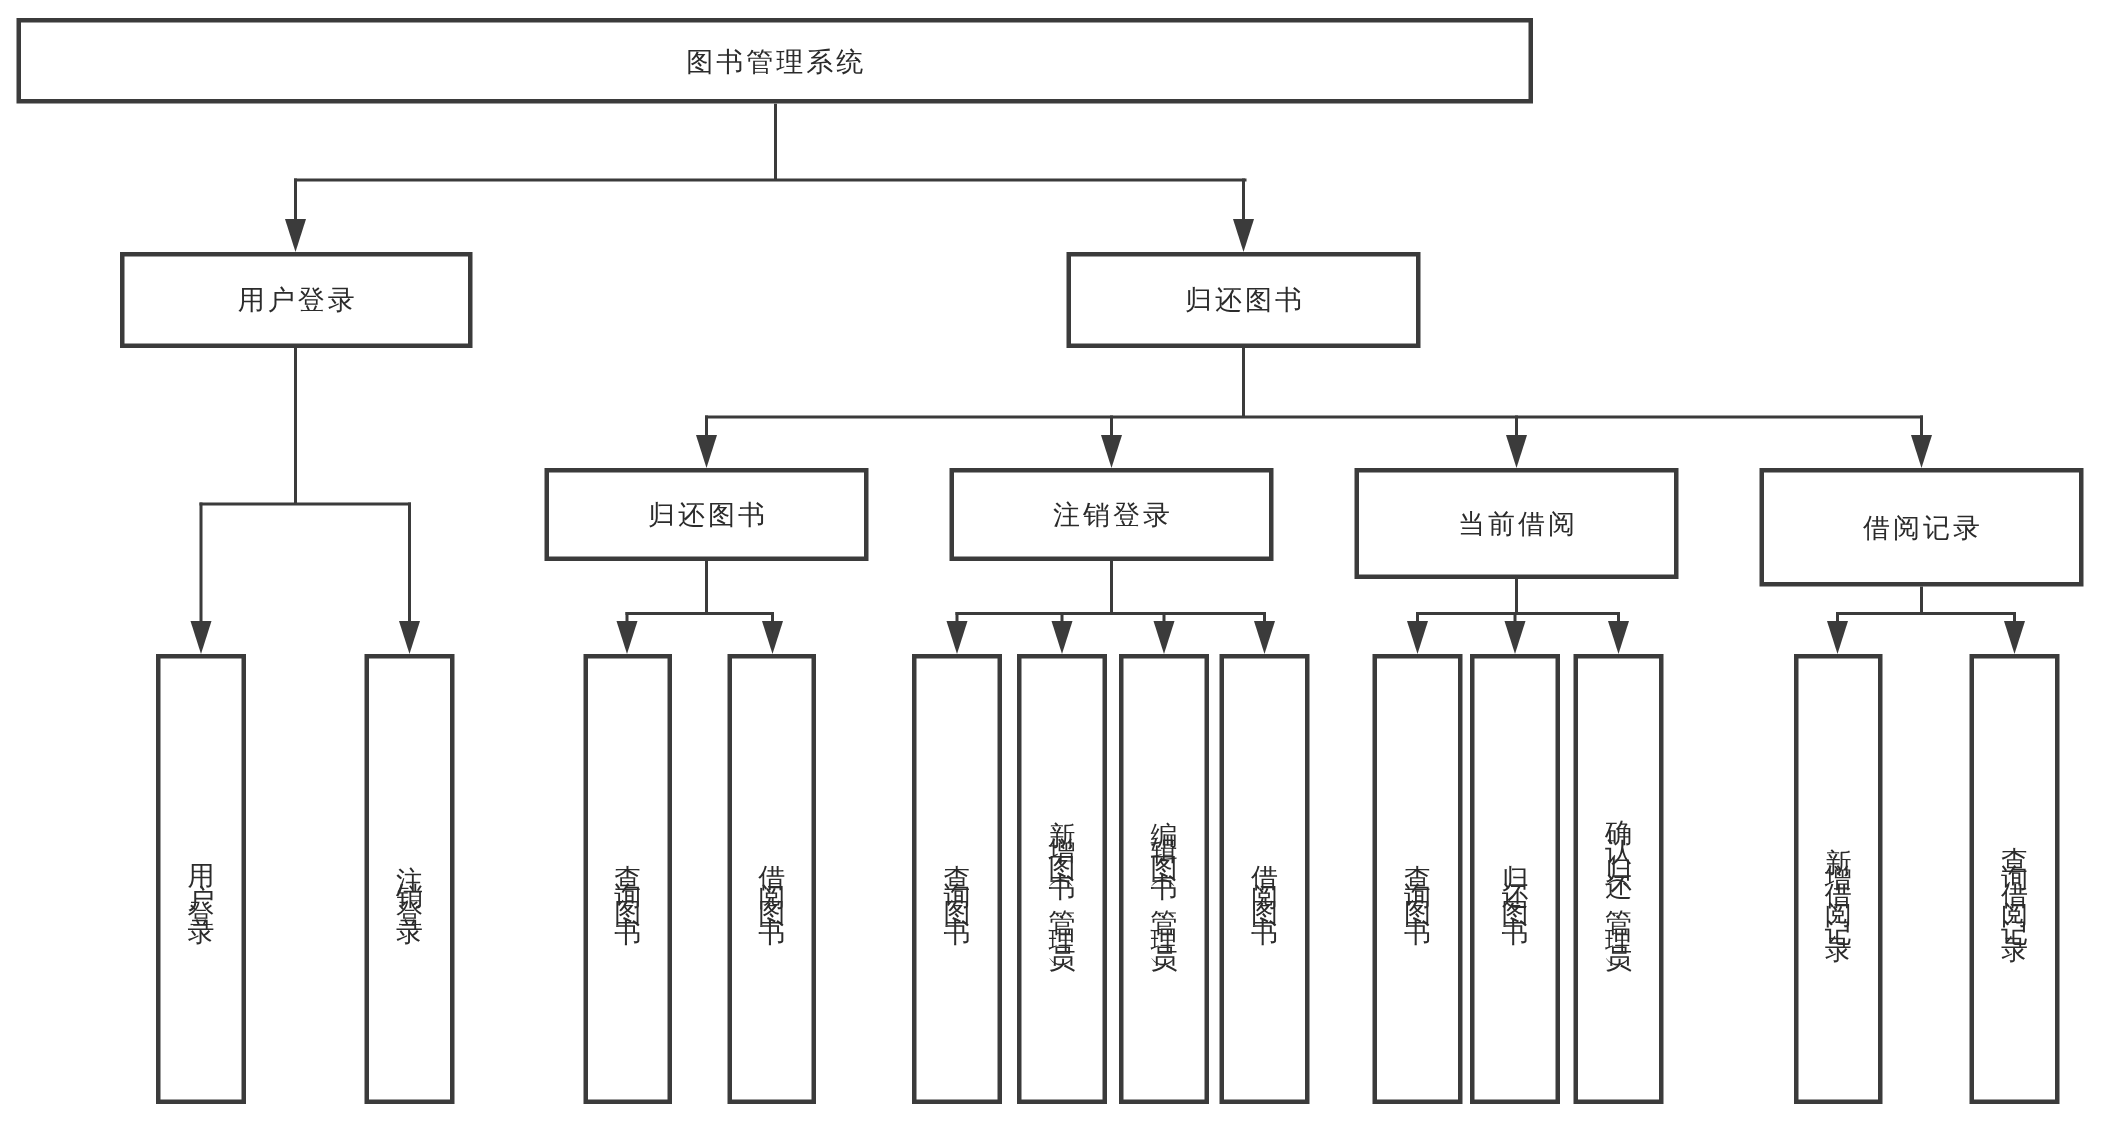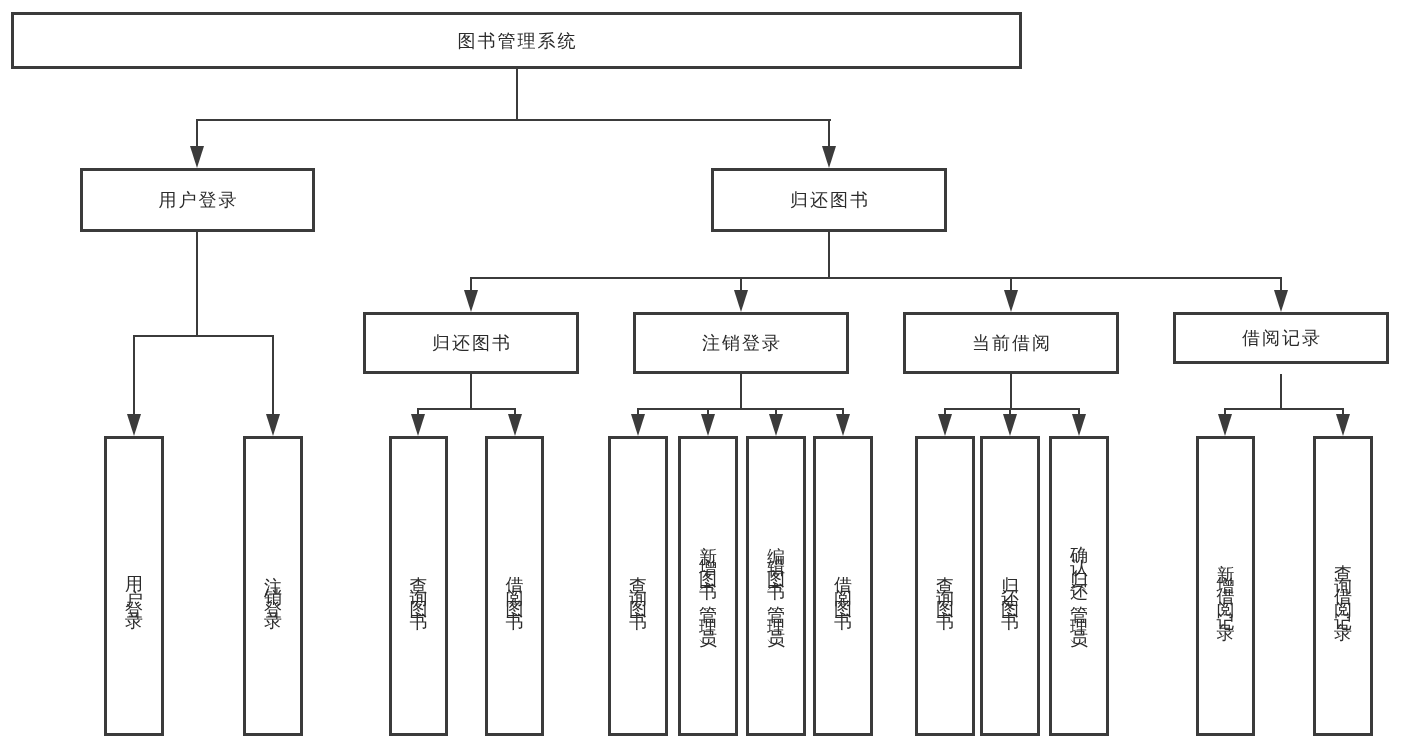--- a/index.html
+++ b/index.html
@@ -95,24 +95,24 @@
   <div class="arrow" style="left:1004px;top:290px"></div>
   <div class="line" style="left:1280px;top:277px;width:2px;height:16px"></div>
   <div class="arrow" style="left:1274px;top:290px"></div>
 
   <div class="hbox" style="left:363px;top:312px;width:216px;height:62px">
     <span>归还图书</span>
   </div>
   <div class="hbox" style="left:633px;top:312px;width:216px;height:62px">
     <span>注销登录</span>
   </div>
-  <div class="hbox" style="left:903px;top:312px;width:216px;height:62px">
+  <div class="hbox" style="left:903px;top:312px;width:216px;height:74px">
     <span>当前借阅</span>
   </div>
-  <div class="hbox" style="left:1173px;top:312px;width:216px;height:52px">
+  <div class="hbox" style="left:1173px;top:312px;width:216px;height:79px">
     <span>借阅记录</span>
   </div>
 
   <div class="line" style="left:470px;top:374px;width:2px;height:36px"></div>
   <div class="line" style="left:740px;top:374px;width:2px;height:36px"></div>
   <div class="line" style="left:1010px;top:374px;width:2px;height:36px"></div>
   <div class="line" style="left:1280px;top:374px;width:2px;height:36px"></div>
 
   <div class="line" style="left:417px;top:408px;width:99px;height:2px"></div>
   <div class="line" style="left:637px;top:408px;width:207px;height:2px"></div>

